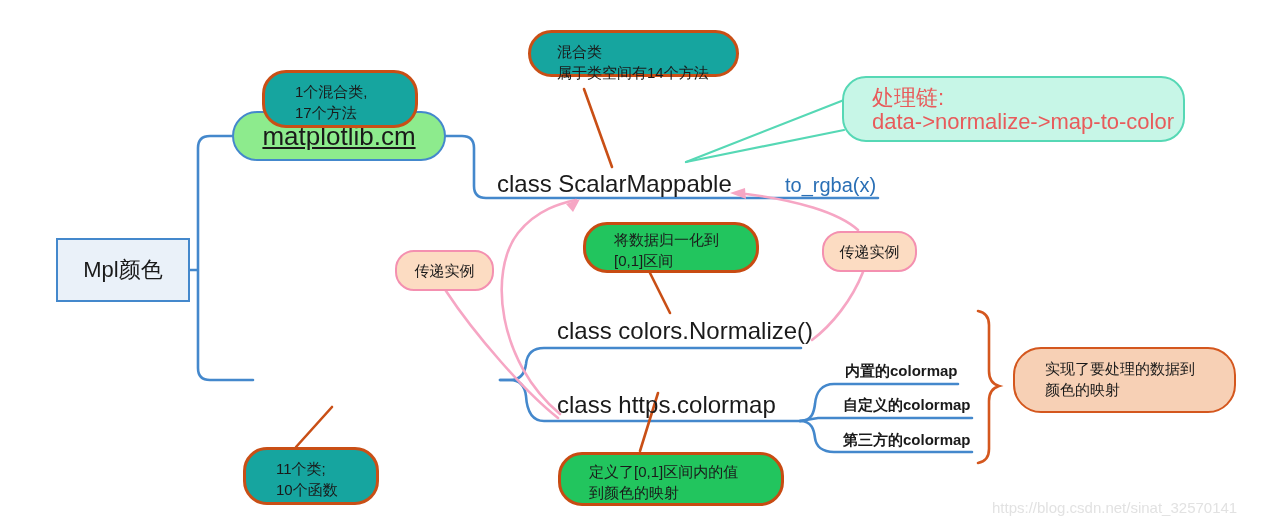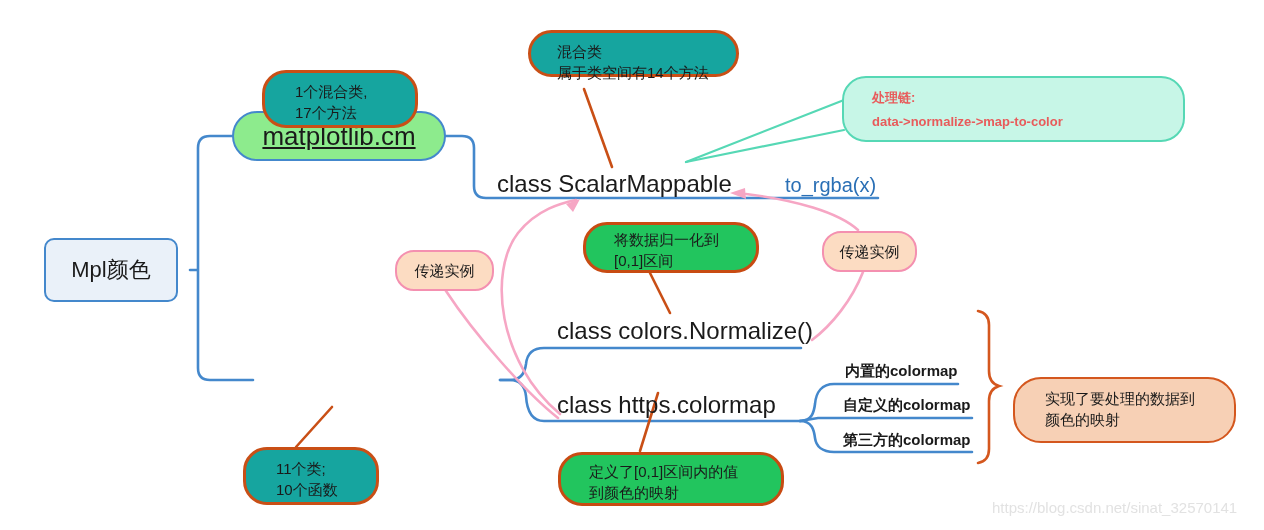--- a/index.html
+++ b/index.html
@@ -3,22 +3,22 @@
 <meta charset="utf-8">
 <style>
   html,body{margin:0;padding:0;background:#ffffff;}
   .stage{position:relative;width:1264px;height:530px;background:#ffffff;overflow:hidden;
          font-family:"Liberation Sans","DejaVu Sans",sans-serif;color:#1a1a1a;}
   .wires{position:absolute;left:0;top:0;}
   .abs{position:absolute;box-sizing:border-box;}
 
   
   .node{display:flex;align-items:center;justify-content:center;}
-  .node-root{left:44px;top:238px;width:134px;height:64px;background:#eaf1f9;
-             border:2.5px solid #4488cc;border-radius:10px;font-size:22px;}
+  .node-root{left:56px;top:238px;width:134px;height:64px;background:#eaf1f9;
+             border:2.5px solid #4488cc;border-radius:0;font-size:22px;}
   .node-green{background:#8deb8d;border:2.5px solid #4488cc;border-radius:26px;font-size:26px;}
   .node-cm{left:232px;top:111px;width:214px;height:50px;text-decoration:underline;}
   .node-colors{left:253px;top:355px;width:247px;height:50px;}
 
   
   .topic{font-size:24px;white-space:nowrap;}
   .t-sm{left:497px;top:170px;}
   .t-rgba{left:785px;top:174px;font-size:20px;color:#2a6fb5;}
   .t-norm{left:557px;top:317px;}
   .t-cmap{left:557px;top:391px;}
@@ -27,22 +27,22 @@
   .t-c2{left:843px;top:396px;}
   .t-c3{left:843px;top:431px;}
 
   
   .bubble{border-radius:24px;font-size:15px;line-height:21px;}
   .b-teal{background:#16a59f;border:3px solid #c94f16;}
   .b-pink{background:#22c55e;border:3px solid #c84b12;}
   .b-peach{background:#fcdcc2;border:2.5px solid #f490b0;border-radius:19px;
            display:flex;align-items:center;justify-content:center;}
   .b-mint{background:#c7f6e7;border:2.5px solid #56d8b5;color:#e85b5b;
-          font-size:13px;font-weight:bold;line-height:24px;}
-  .b-orange{background:#f7d0b5;border:2.5px solid #d4571e;border-radius:28px;margin-top:30px;}
+          font-size:22px;font-weight:normal;line-height:24px;}
+  .b-orange{background:#f7d0b5;border:2.5px solid #d4571e;border-radius:28px;}
 
   .b-cm-note{left:262px;top:42px;width:156px;height:58px;padding:8px 0 0 30px;margin-top:28px;}
   .b-sm-note{left:528px;top:30px;width:211px;height:47px;padding:8px 0 0 26px;}
   .b-colors-note{left:243px;top:447px;width:136px;height:58px;padding:8px 0 0 30px;}
   .b-chain{left:842px;top:76px;width:343px;height:66px;padding:8px 0 0 28px;}
   .b-norm-note{left:583px;top:222px;width:176px;height:51px;padding:4px 0 0 28px;}
   .b-cmap-note{left:558px;top:452px;width:226px;height:54px;padding:6px 0 0 28px;}
   .b-pass-left{left:395px;top:250px;width:99px;height:41px;}
   .b-pass-right{left:822px;top:231px;width:95px;height:41px;}
   .b-group-note{left:1013px;top:347px;width:223px;height:66px;padding:9px 0 0 30px;}

